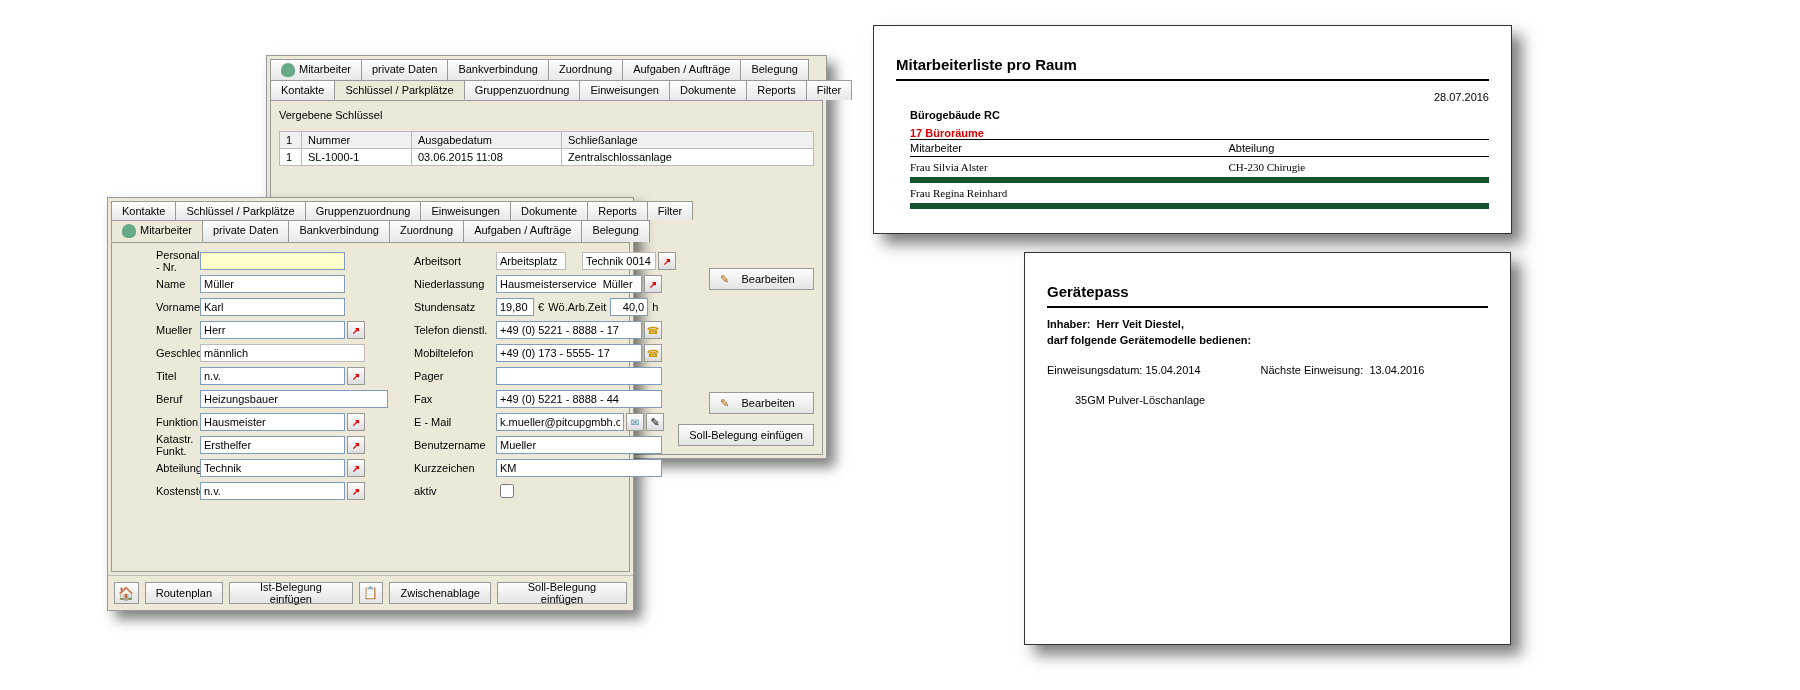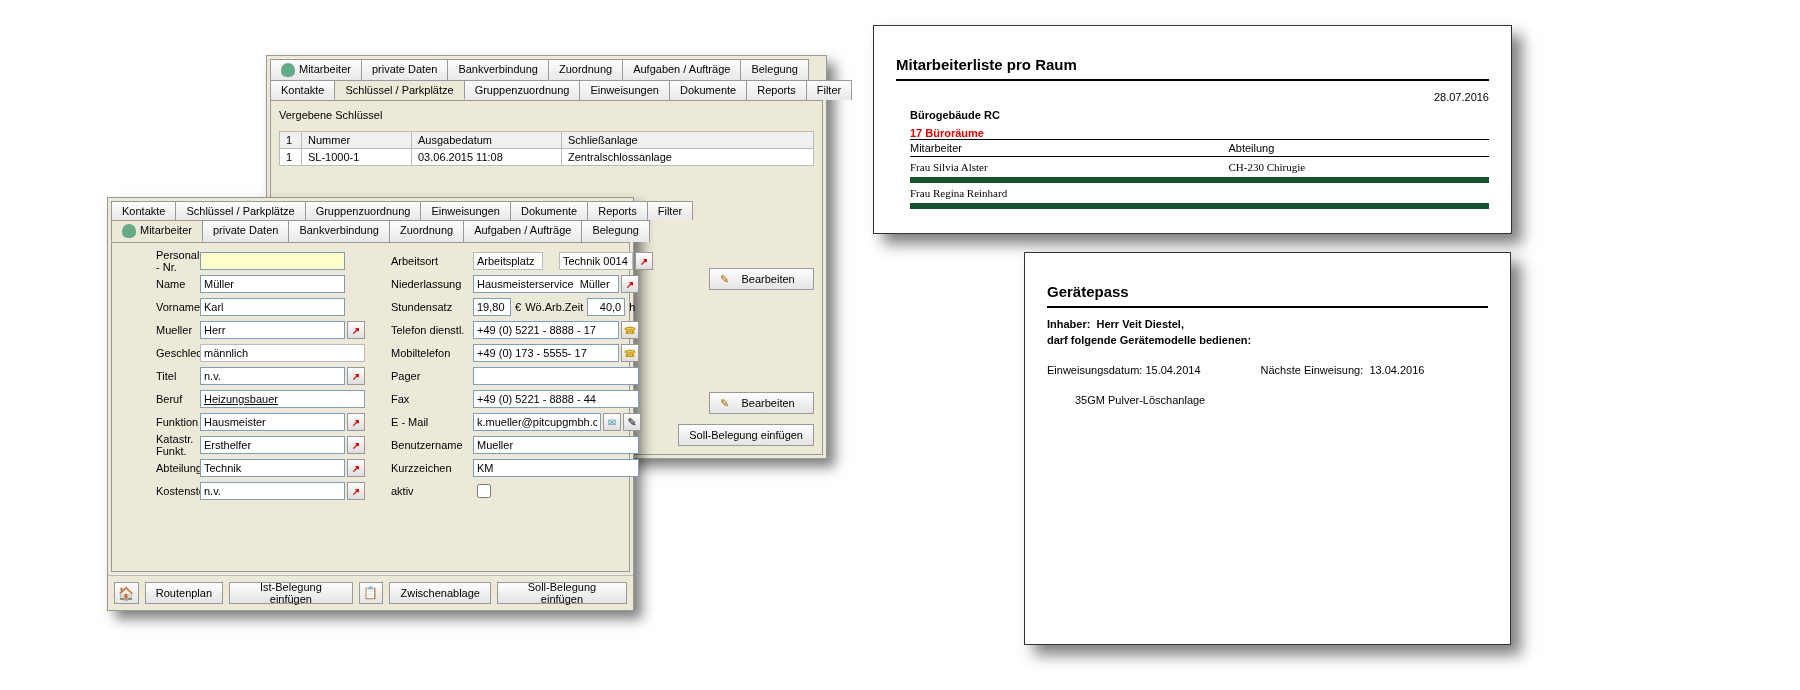--- a/index.html
+++ b/index.html
@@ -209,21 +209,21 @@
           </div>
         <div class="form-row">
             <span class="lbl">Titel</span>
             <input class="inp" style="width: 145px;" value="n.v.">
             <span class="pick-btn">
               <span class="arrow-red">↗</span>
             </span>
           </div>
         <div class="form-row">
             <span class="lbl">Beruf</span>
-            <input class="inp" style="width: 165px; text-decoration: underline;" value="Heizungsbauer">
+            <input class="inp" style="width: 188px;" value="Heizungsbauer">
           </div>
         <div class="form-row">
             <span class="lbl">Funktion</span>
             <input class="inp" style="width: 145px;" value="Hausmeister">
             <span class="pick-btn">
               <span class="arrow-red">↗</span>
             </span>
           </div>
         <div class="form-row">
             <span class="lbl">Katastr. Funkt.</span>

